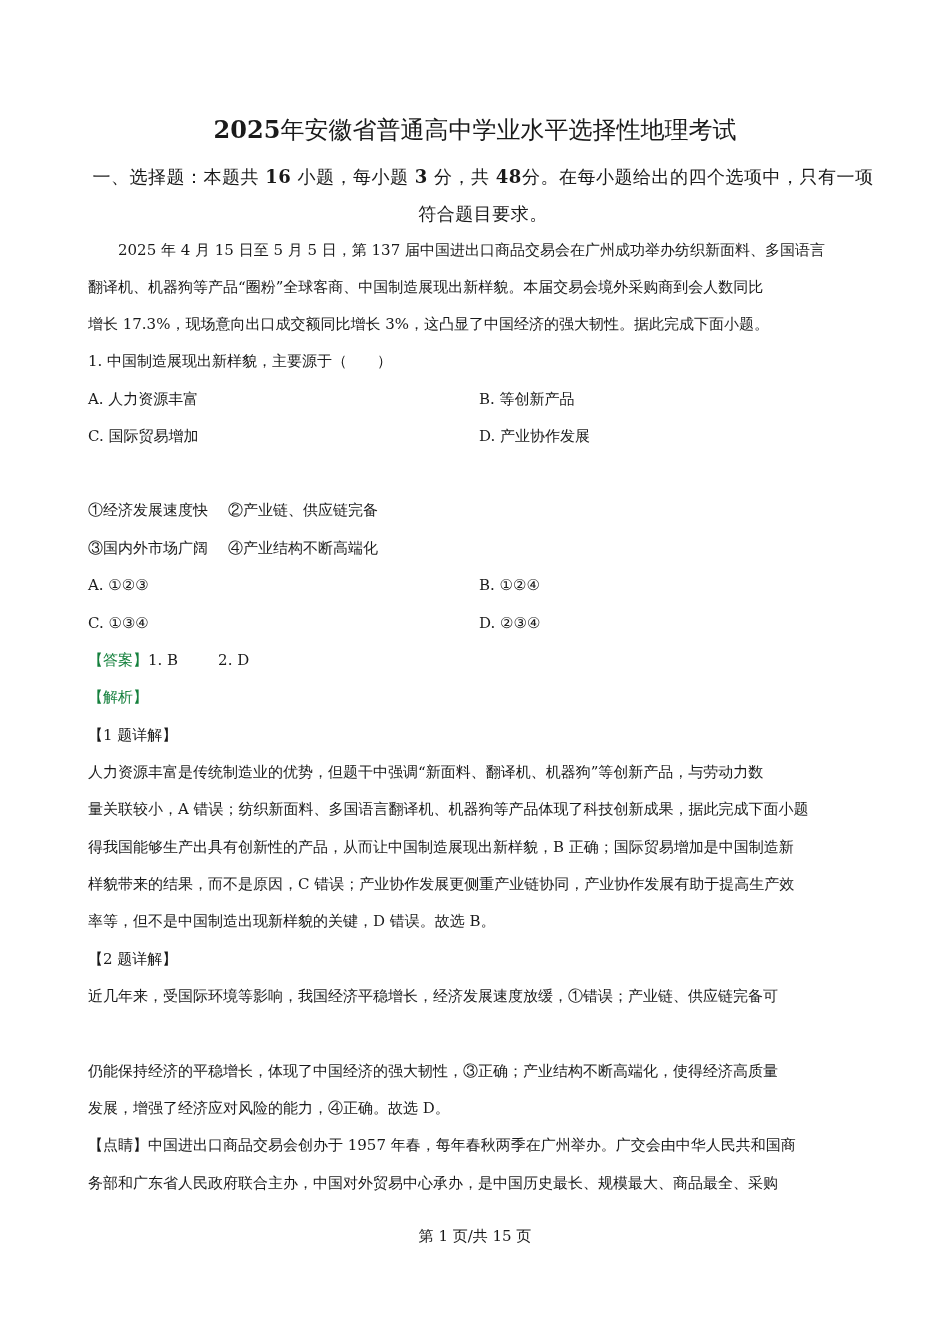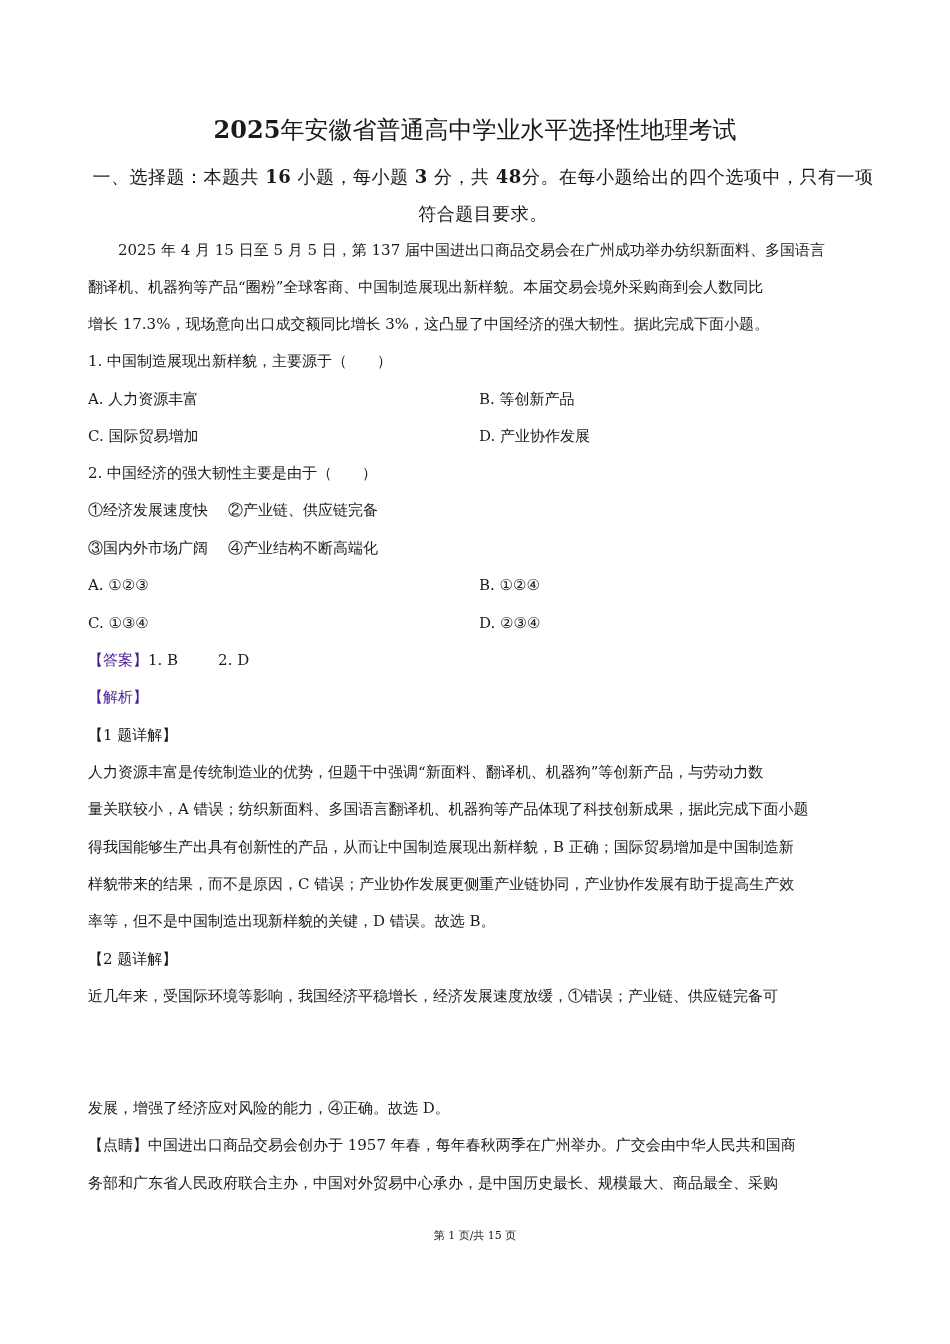--- a/index.html
+++ b/index.html
@@ -42,27 +42,27 @@
     .section b { font-weight: bold; }
     .line {
       position: absolute;
       left: 88px;
       font-size: 15px;
       line-height: 20px;
       white-space: nowrap;
     }
     .line.indent { left: 118px; }
     .opt-right { left: 479px; }
-    .blue { color: #4c1d95; }
+    .blue { color: #15803d; }
     .footer {
       position: absolute;
       left: 0; width: 950px;
       top: 1226px;
       text-align: center;
-      font-size: 11px;
+      font-size: 15px;
       line-height: 20px;
     }
     .gap { display: inline-block; width: 40px; }
     .gap-sm { display: inline-block; width: 20px; }
   </style>
 </head>
 <body>
 
 <div class="page">
 
@@ -82,21 +82,20 @@
   <div class="line indent" style="top:240px">2025 年 4 月 15 日至 5 月 5 日，第 137 届中国进出口商品交易会在广州成功举办纺织新面料、多国语言</div>
   <div class="line" style="top:277px">翻译机、机器狗等产品“圈粉”全球客商、中国制造展现出新样貌。本届交易会境外采购商到会人数同比</div>
   <div class="line" style="top:314px">增长 17.3%，现场意向出口成交额同比增长 3%，这凸显了中国经济的强大韧性。据此完成下面小题。</div>
 
   <div class="line" style="top:351px">1. 中国制造展现出新样貌，主要源于（　　）</div>
   <div class="line" style="top:389px">A. 人力资源丰富</div>
   <div class="line opt-right" style="top:389px">B. 等创新产品</div>
   <div class="line" style="top:426px">C. 国际贸易增加</div>
   <div class="line opt-right" style="top:426px">D. 产业协作发展</div>
 
-  <div class="line" style="top:463px">2. 中国经济的强大韧性主要是由于（　　）</div>
   <div class="line" style="top:500px">
     <span>①经济发展速度快</span><span class="gap-sm"></span><span>②产业链、供应链完备</span>
   </div>
   <div class="line" style="top:538px">
     <span>③国内外市场广阔</span><span class="gap-sm"></span><span>④产业结构不断高端化</span>
   </div>
   <div class="line" style="top:575px">A. ①②③</div>
   <div class="line opt-right" style="top:575px">B. ①②④</div>
   <div class="line" style="top:613px">C. ①③④</div>
   <div class="line opt-right" style="top:613px">D. ②③④</div>
@@ -109,20 +108,21 @@
 
   <div class="line" style="top:725px">【1 题详解】</div>
   <div class="line" style="top:762px">人力资源丰富是传统制造业的优势，但题干中强调“新面料、翻译机、机器狗”等创新产品，与劳动力数</div>
   <div class="line" style="top:799px">量关联较小，A 错误；纺织新面料、多国语言翻译机、机器狗等产品体现了科技创新成果，据此完成下面小题</div>
   <div class="line" style="top:874px">样貌带来的结果，而不是原因，C 错误；产业协作发展更侧重产业链协同，产业协作发展有助于提高生产效</div>
   <div class="line" style="top:837px">得我国能够生产出具有创新性的产品，从而让中国制造展现出新样貌，B 正确；国际贸易增加是中国制造新</div>
   <div class="line" style="top:911px">率等，但不是中国制造出现新样貌的关键，D 错误。故选 B。</div>
 
   <div class="line" style="top:949px">【2 题详解】</div>
   <div class="line" style="top:986px">近几年来，受国际环境等影响，我国经济平稳增长，经济发展速度放缓，①错误；产业链、供应链完备可</div>
+  <div class="line" style="top:1061px">仍能保持经济的平稳增长，体现了中国经济的强大韧性，③正确；产业结构不断高端化，使得经济高质量</div>
   <div class="line" style="top:1098px">发展，增强了经济应对风险的能力，④正确。故选 D。</div>
 
   <div class="line" style="top:1135px">
     <span>【点睛】</span><span>中国进出口商品交易会创办于 1957 年春，每年春秋两季在广州举办。广交会由中华人民共和国商</span>
   </div>
   <div class="line" style="top:1173px">务部和广东省人民政府联合主办，中国对外贸易中心承办，是中国历史最长、规模最大、商品最全、采购</div>
 
   <div class="footer">第 1 页/共 15 页</div>
 
 </div>

